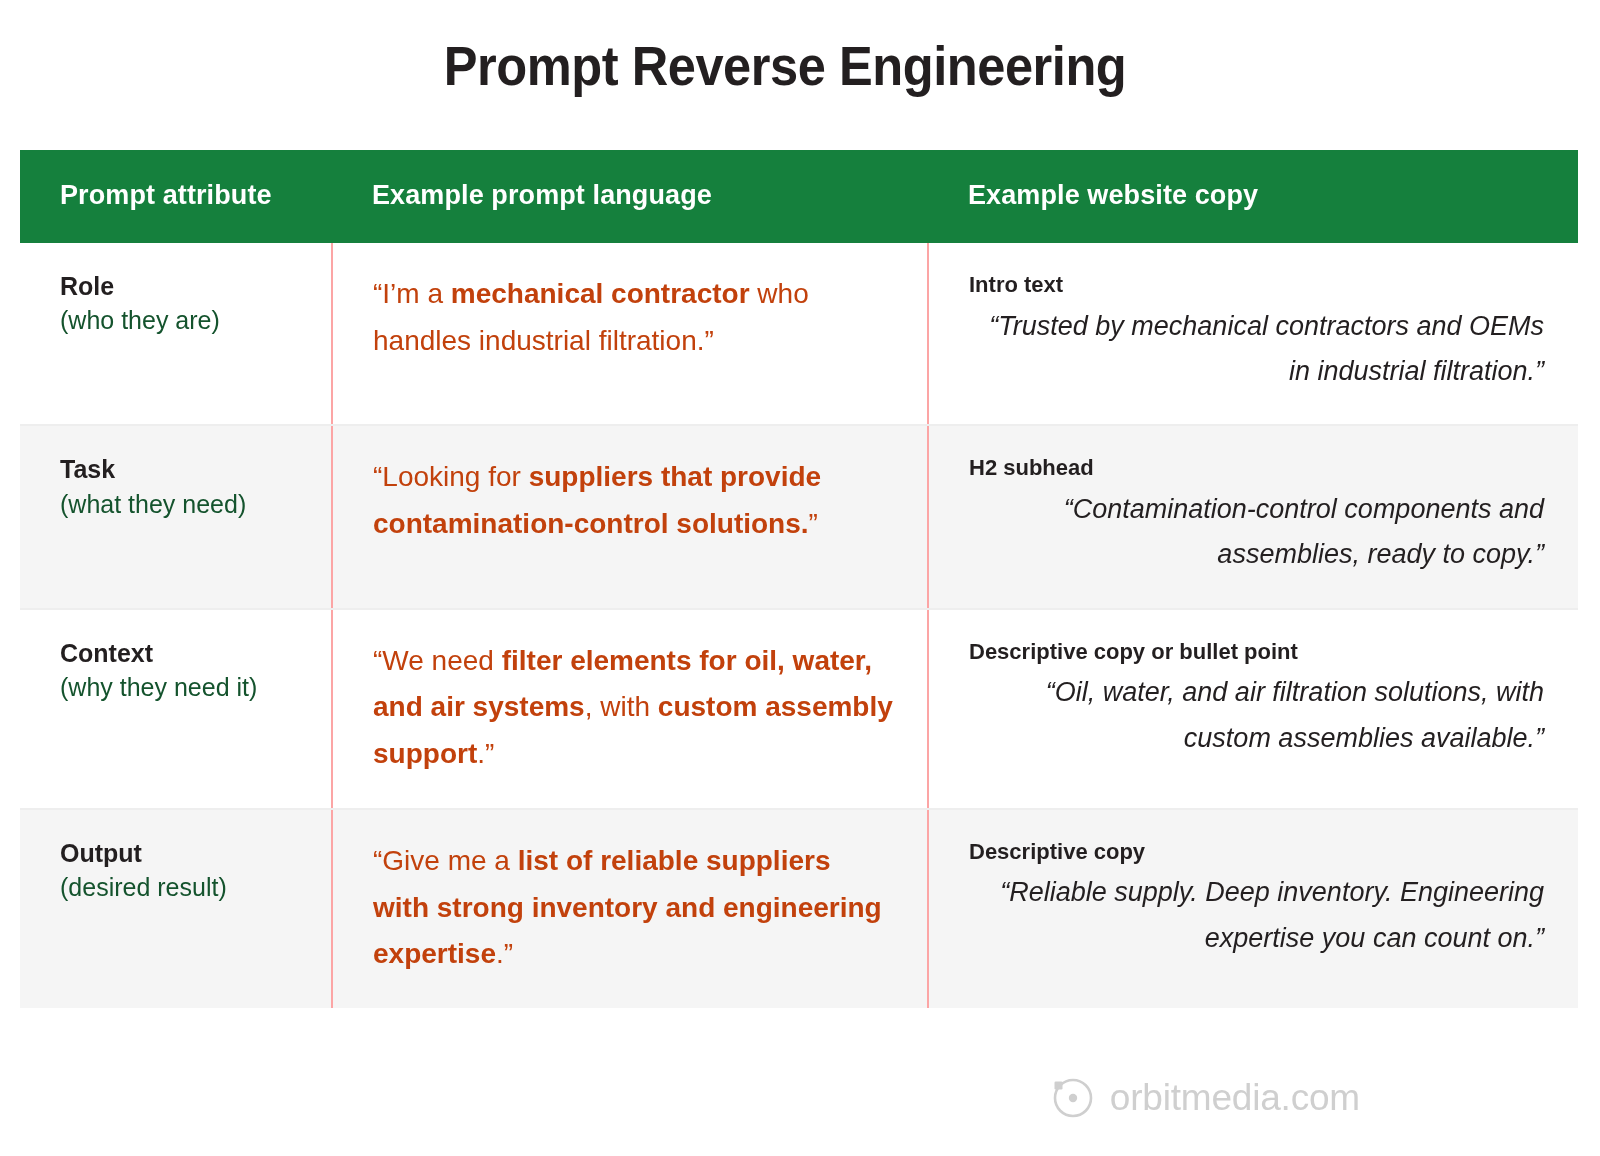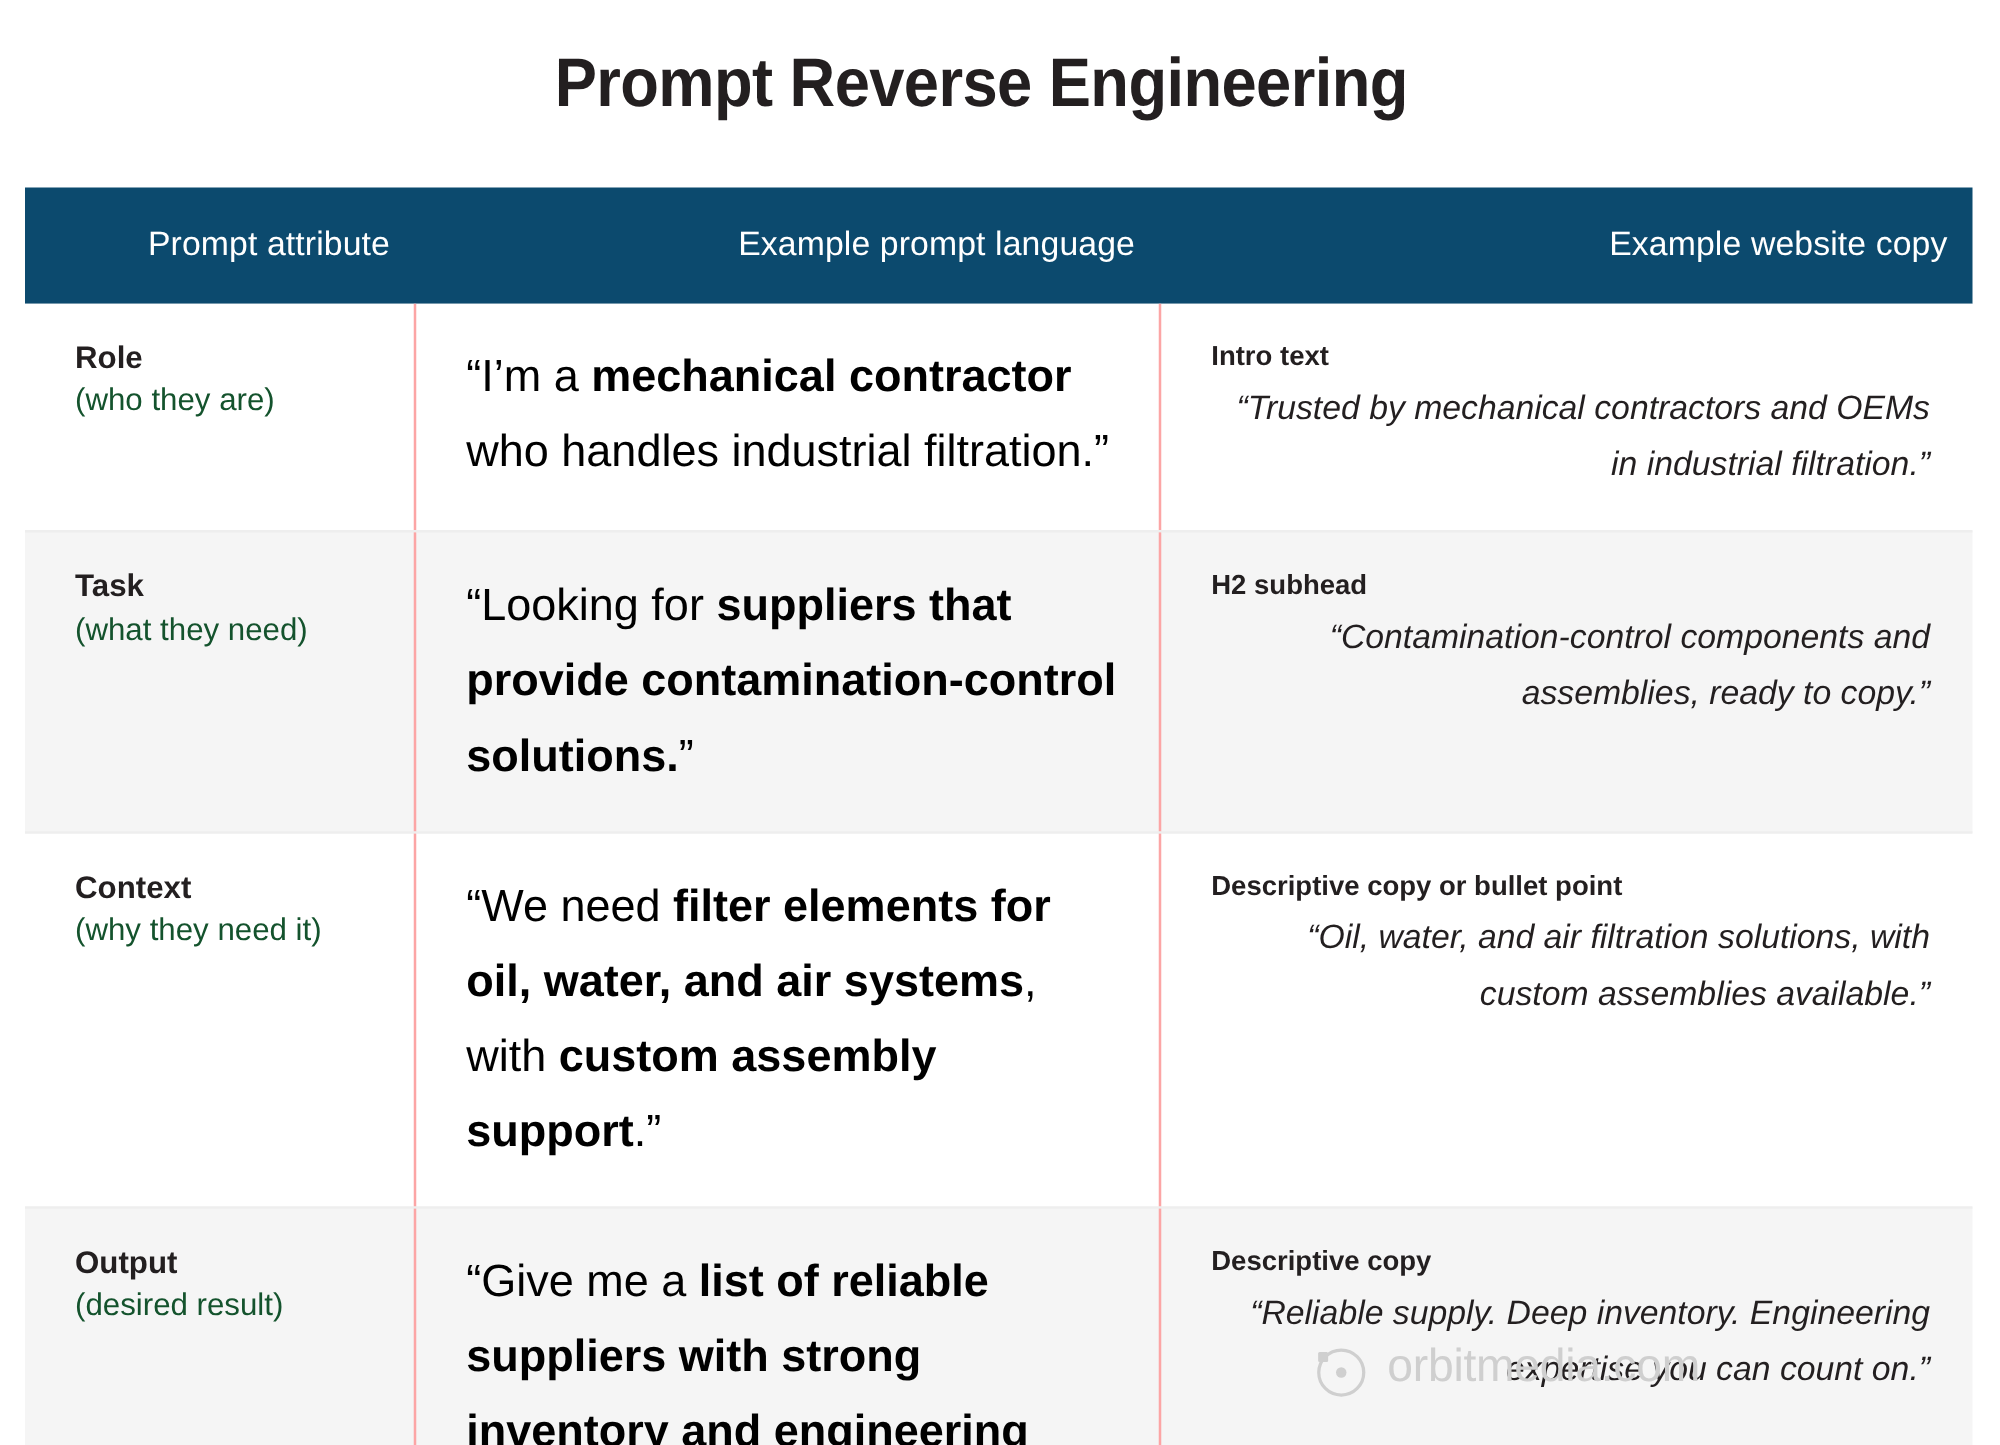--- a/index.html
+++ b/index.html
@@ -48,25 +48,25 @@
     width: 1558px;
     border-collapse: collapse;
     table-layout: fixed;
   }
 
   .table col.c1 { width: 312px; }
   .table col.c2 { width: 596px; }
   .table col.c3 { width: 650px; }
 
   thead th {
-    background: #0c4a6e;
+    background: #15803d;
     color: #ffffff;
-    text-align: right;
+    text-align: left;
     font-size: 27px;
-    font-weight: 400;
+    font-weight: 700;
     font-family: "Liberation Sans Narrow", "Liberation Sans", "DejaVu Sans Condensed", sans-serif;
     padding: 30px 20px 32px 40px;
     vertical-align: middle;
     border: none;
     letter-spacing: 0.1px;
   }
   thead th.col2 { padding-left: 40px; }
   thead th.col3 { padding-left: 40px; }
 
   tbody tr.row-white td { background: #ffffff; }
@@ -91,23 +91,23 @@
   .attr-sub {
     font-size: 25px;
     font-weight: 400;
     line-height: 1.35;
     color: #14532d;
     margin-top: 2px;
   }
 
   
   .prompt-text {
-    font-size: 36px;
+    font-size: 28px;
     line-height: 1.67;
-    color: #000000;
+    color: #c2410c;
     font-weight: 400;
   }
   .prompt-text b { font-weight: 700; }
 
   
   .copy-label {
     font-size: 22px;
     font-weight: 700;
     line-height: 1.3;
     color: #231f20;
@@ -122,21 +122,21 @@
     font-weight: 400;
     text-align: right;
   }
 
   
   .logo {
     position: absolute;
     right: 28px;
     bottom: 36px;
     display: flex;
-    align-items: flex-start;
+    align-items: center;
     gap: 14px;
     margin-top: 32px;
   }
   .logo-mark {
     width: 46px;
     height: 46px;
     position: relative;
     flex: none;
   }
   .logo-text {

